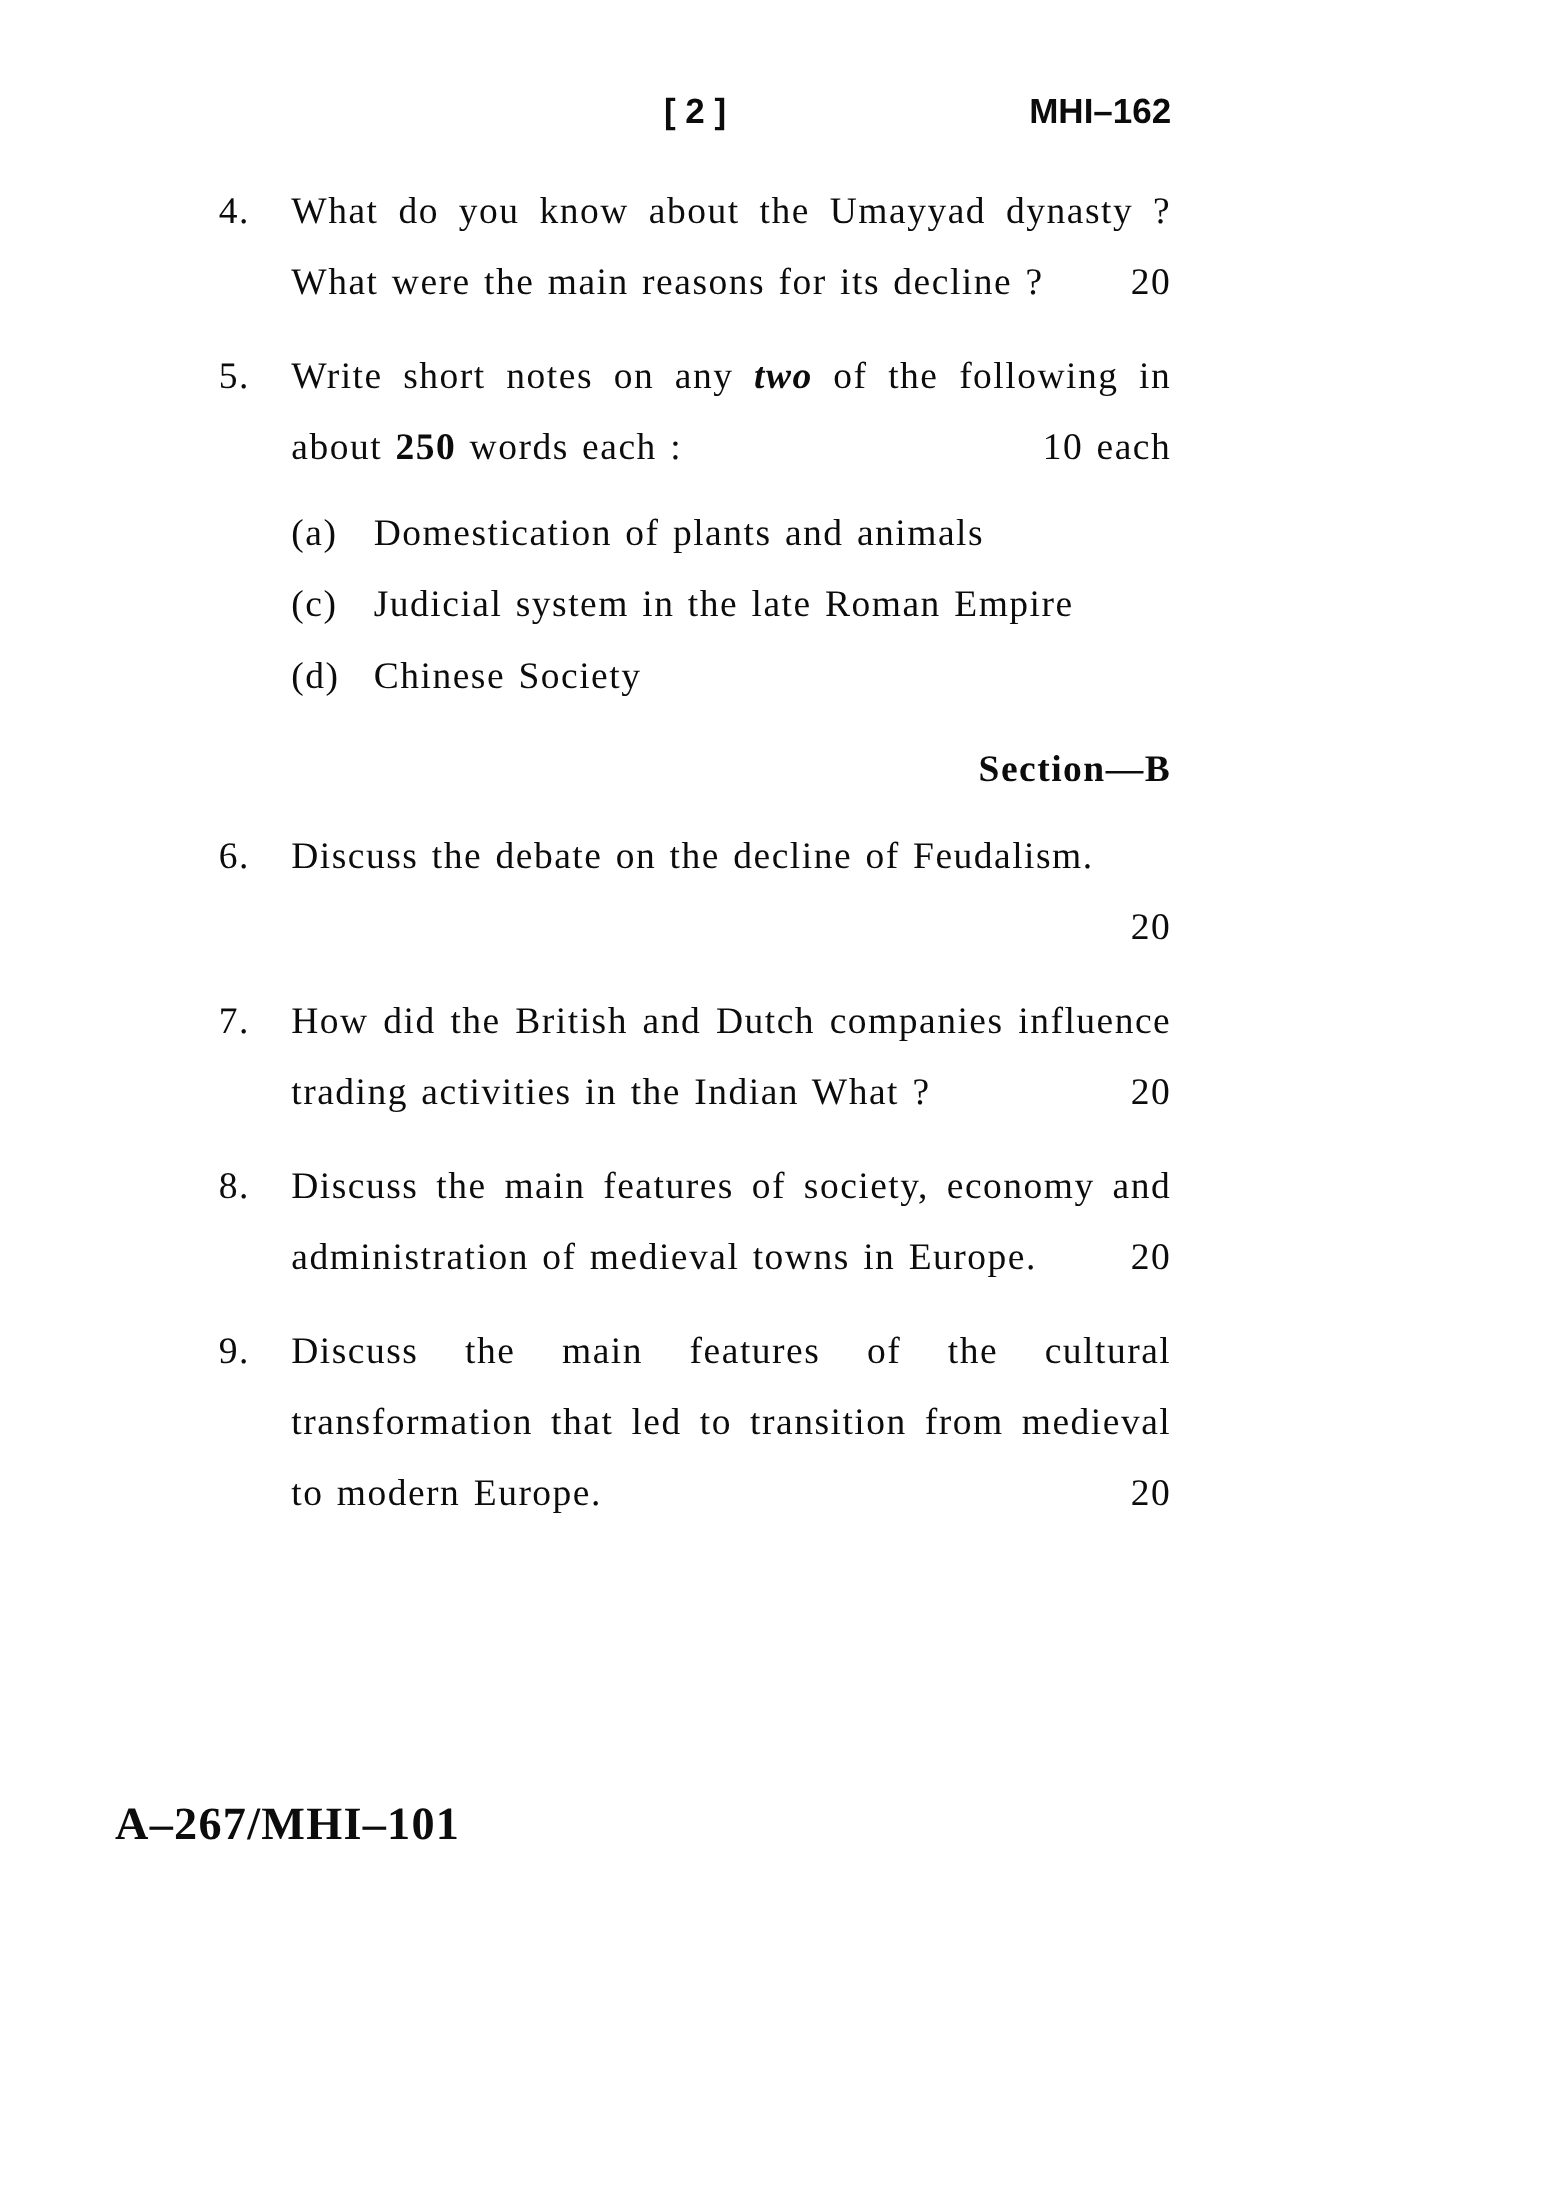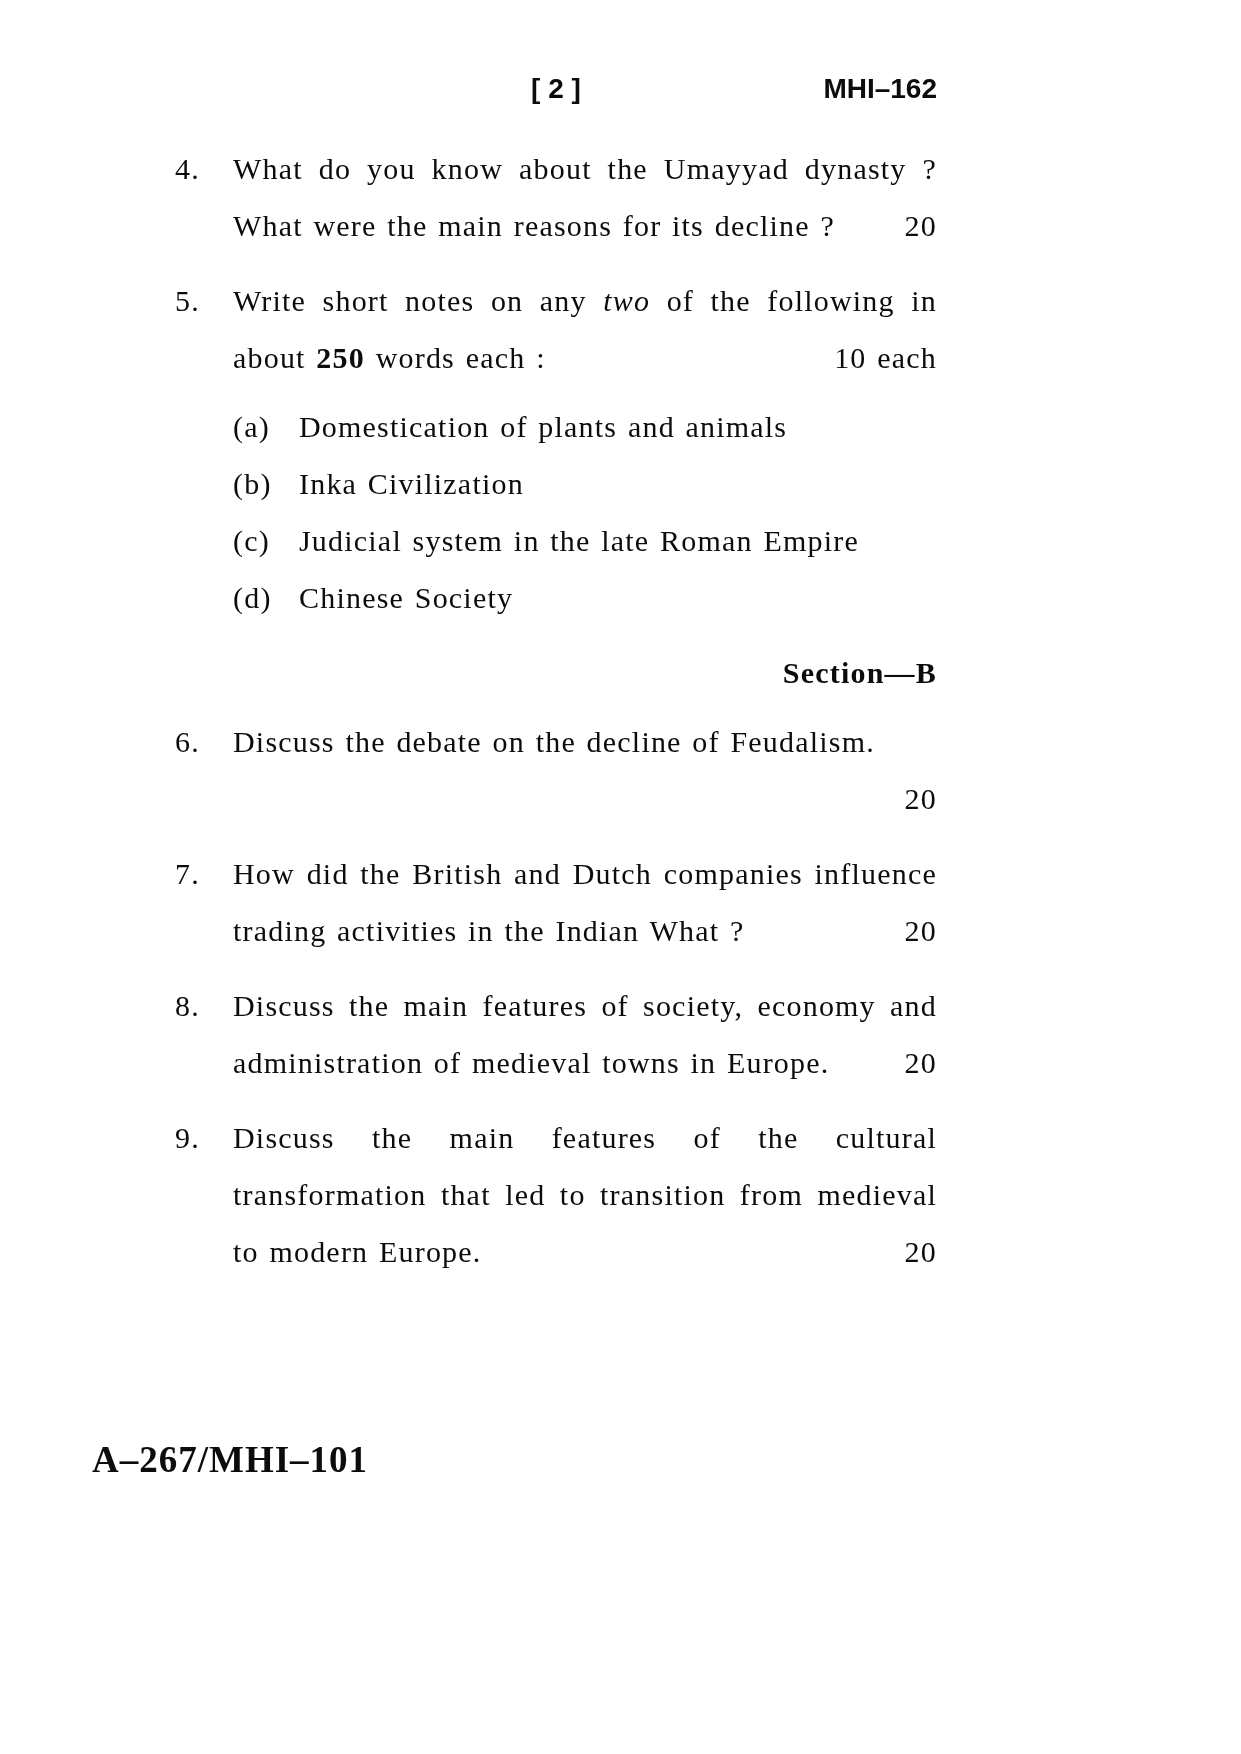--- a/index.html
+++ b/index.html
@@ -44,21 +44,21 @@
   .marks-line { text-align: right; }
 
   .options { margin-top: 12px; }
   .opt-label { display: inline-block; width: 66px; }
 
   .section-heading {
     text-align: right;
     font-weight: bold;
     margin: 0 0 12px 0;
   }
-  .bi { font-weight: normal; font-style: italic; margin-top: 40px; }
+  .bi { font-weight: bold; font-style: italic; margin-top: 40px; }
   .b { font-weight: bold; }
 
   .footer {
     position: absolute;
     left: 92px;
     top: 1438px;
     font-weight: bold;
     font-size: 37px;
     letter-spacing: 1px;
     font-family: "Liberation Serif", serif;
@@ -83,23 +83,20 @@
       </div>
     </div>
 
     <div class="question">
       <span class="q-num">5.</span>
       <div class="q-body">
         <p class="q-par"><span>Write short notes on any </span><span class="bi">two</span><span> of the following in about </span><span class="b">250</span><span> words each :</span> <span class="marks">10 each</span></p>
         <div class="options">
           <div class="option">
             <span class="opt-label">(a)</span><span>Domestication of plants and animals</span>
-          </div>
-          <div class="option">
-            <span class="opt-label">(b)</span><span>Inka Civilization</span>
           </div>
           <div class="option">
             <span class="opt-label">(c)</span><span>Judicial system in the late Roman Empire</span>
           </div>
           <div class="option">
             <span class="opt-label">(d)</span><span>Chinese Society</span>
           </div>
         </div>
       </div>
     </div>

